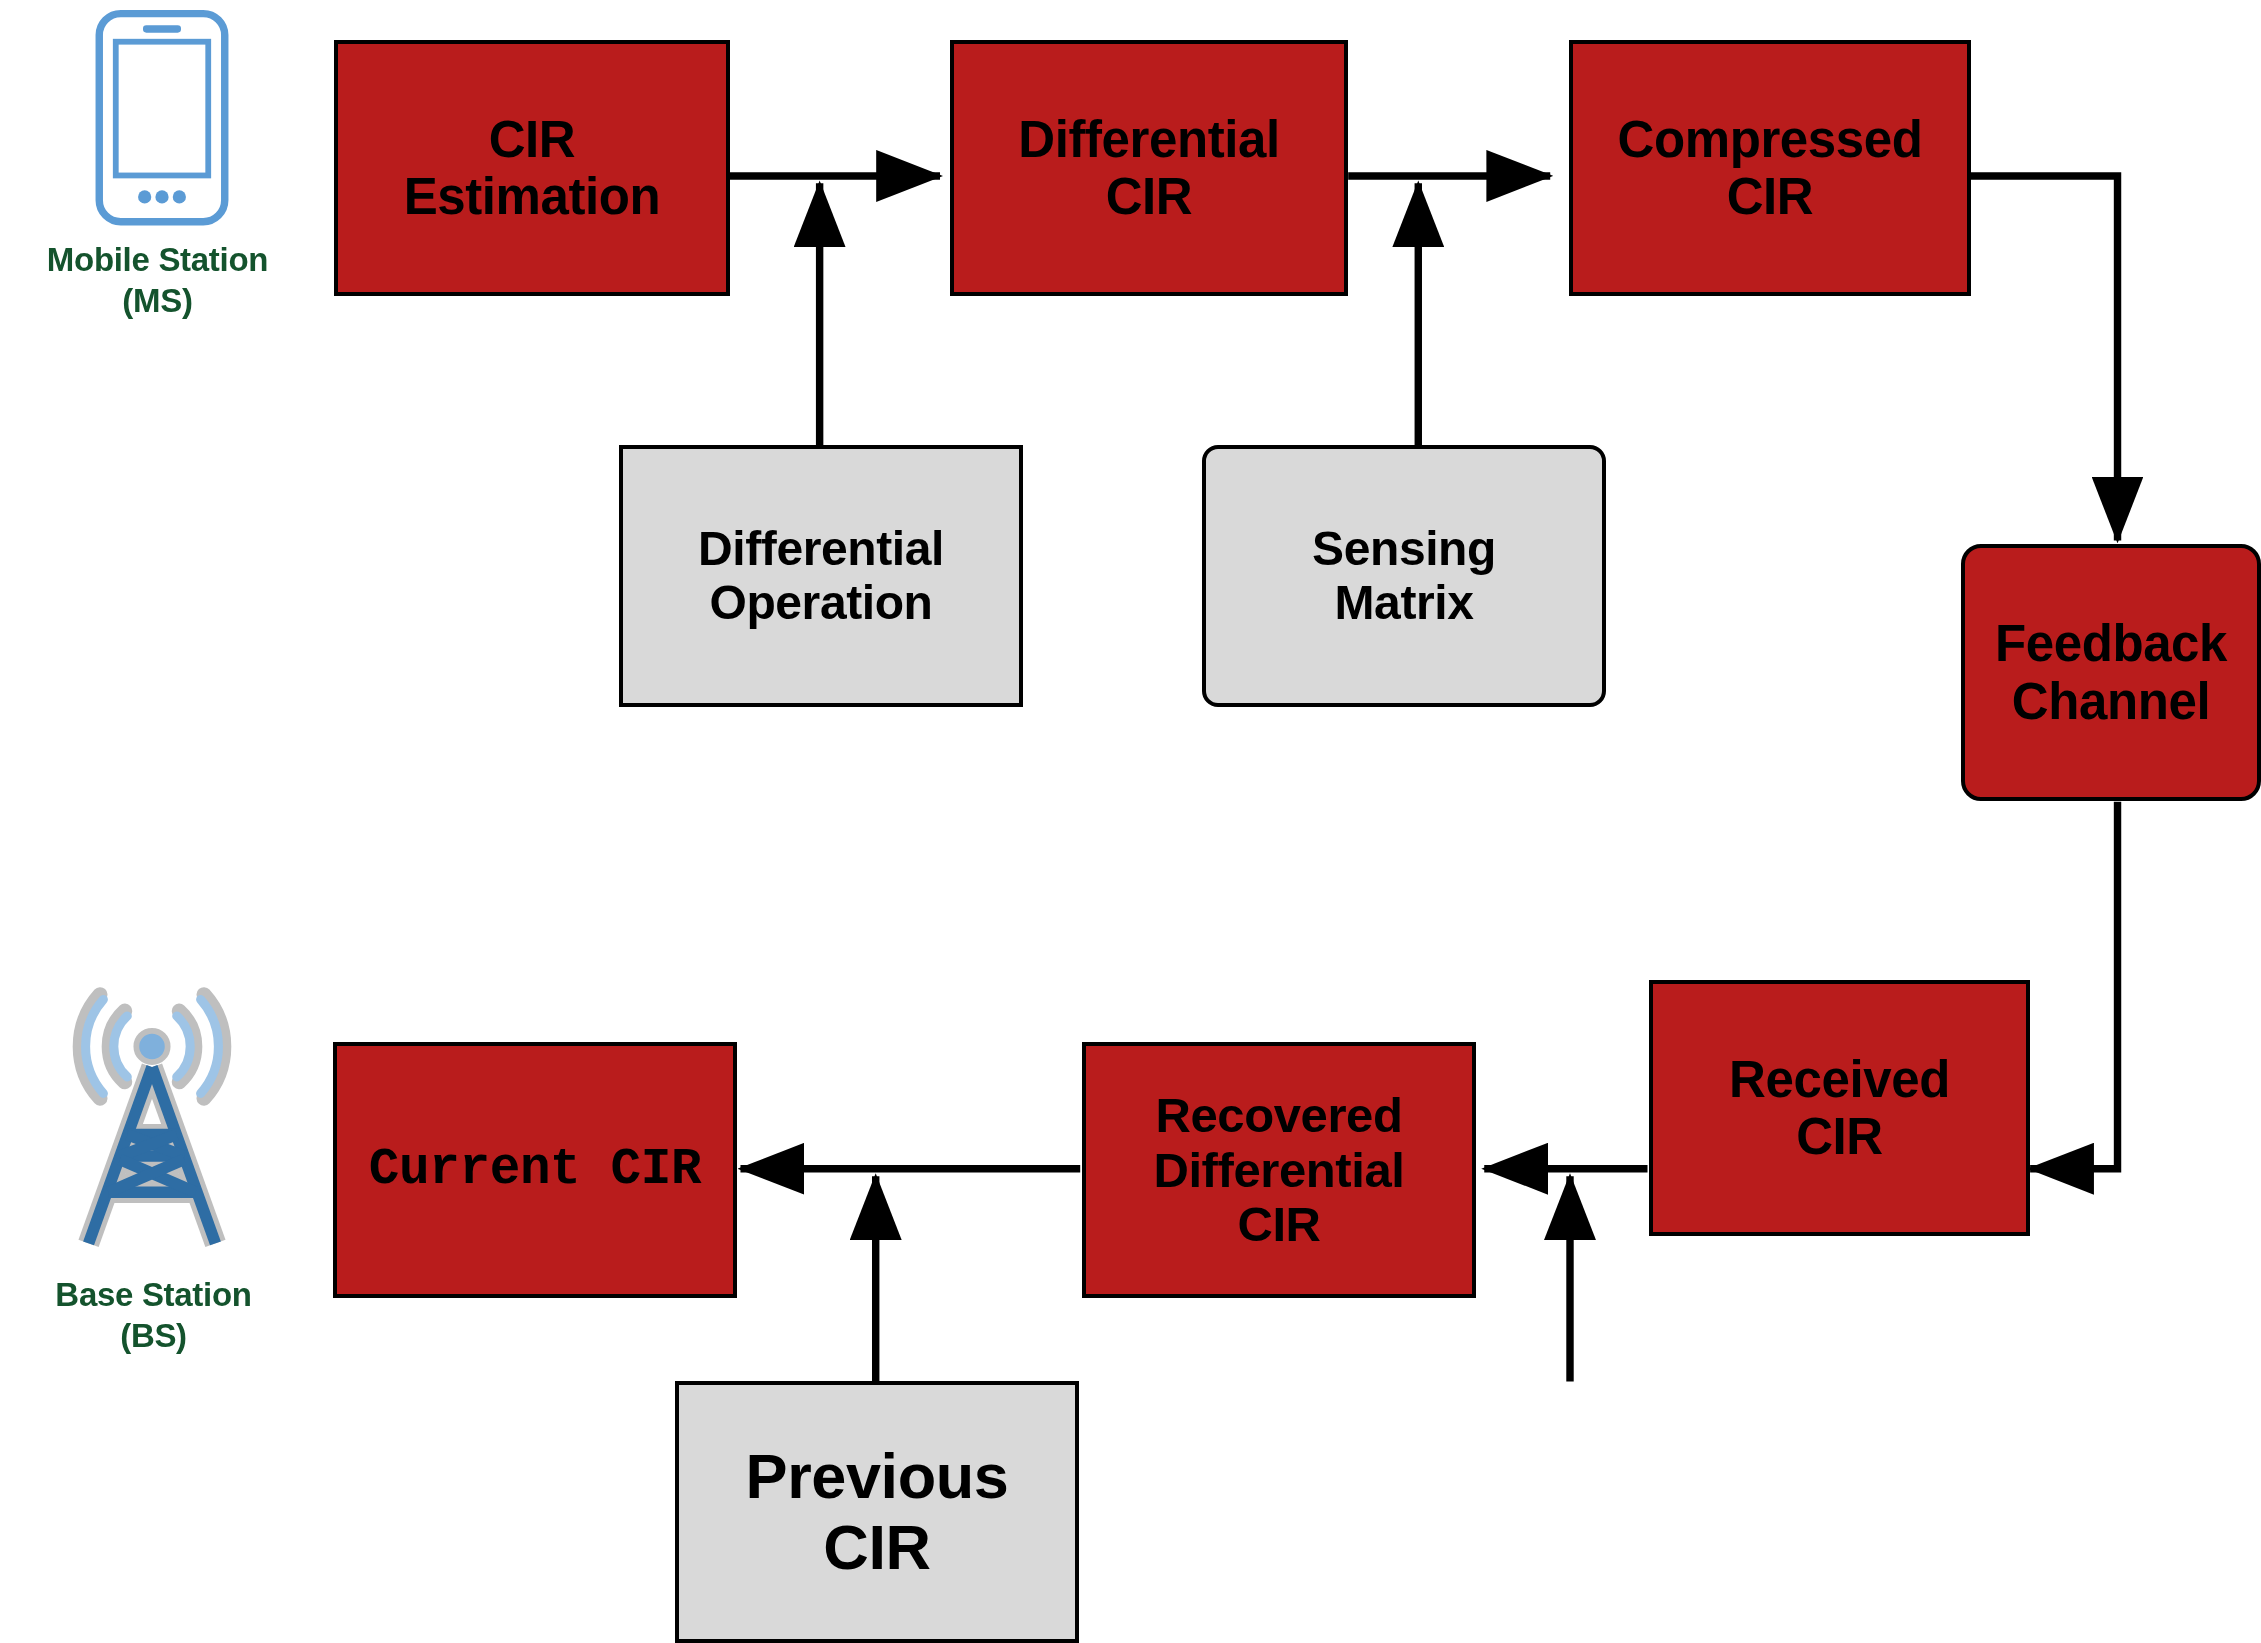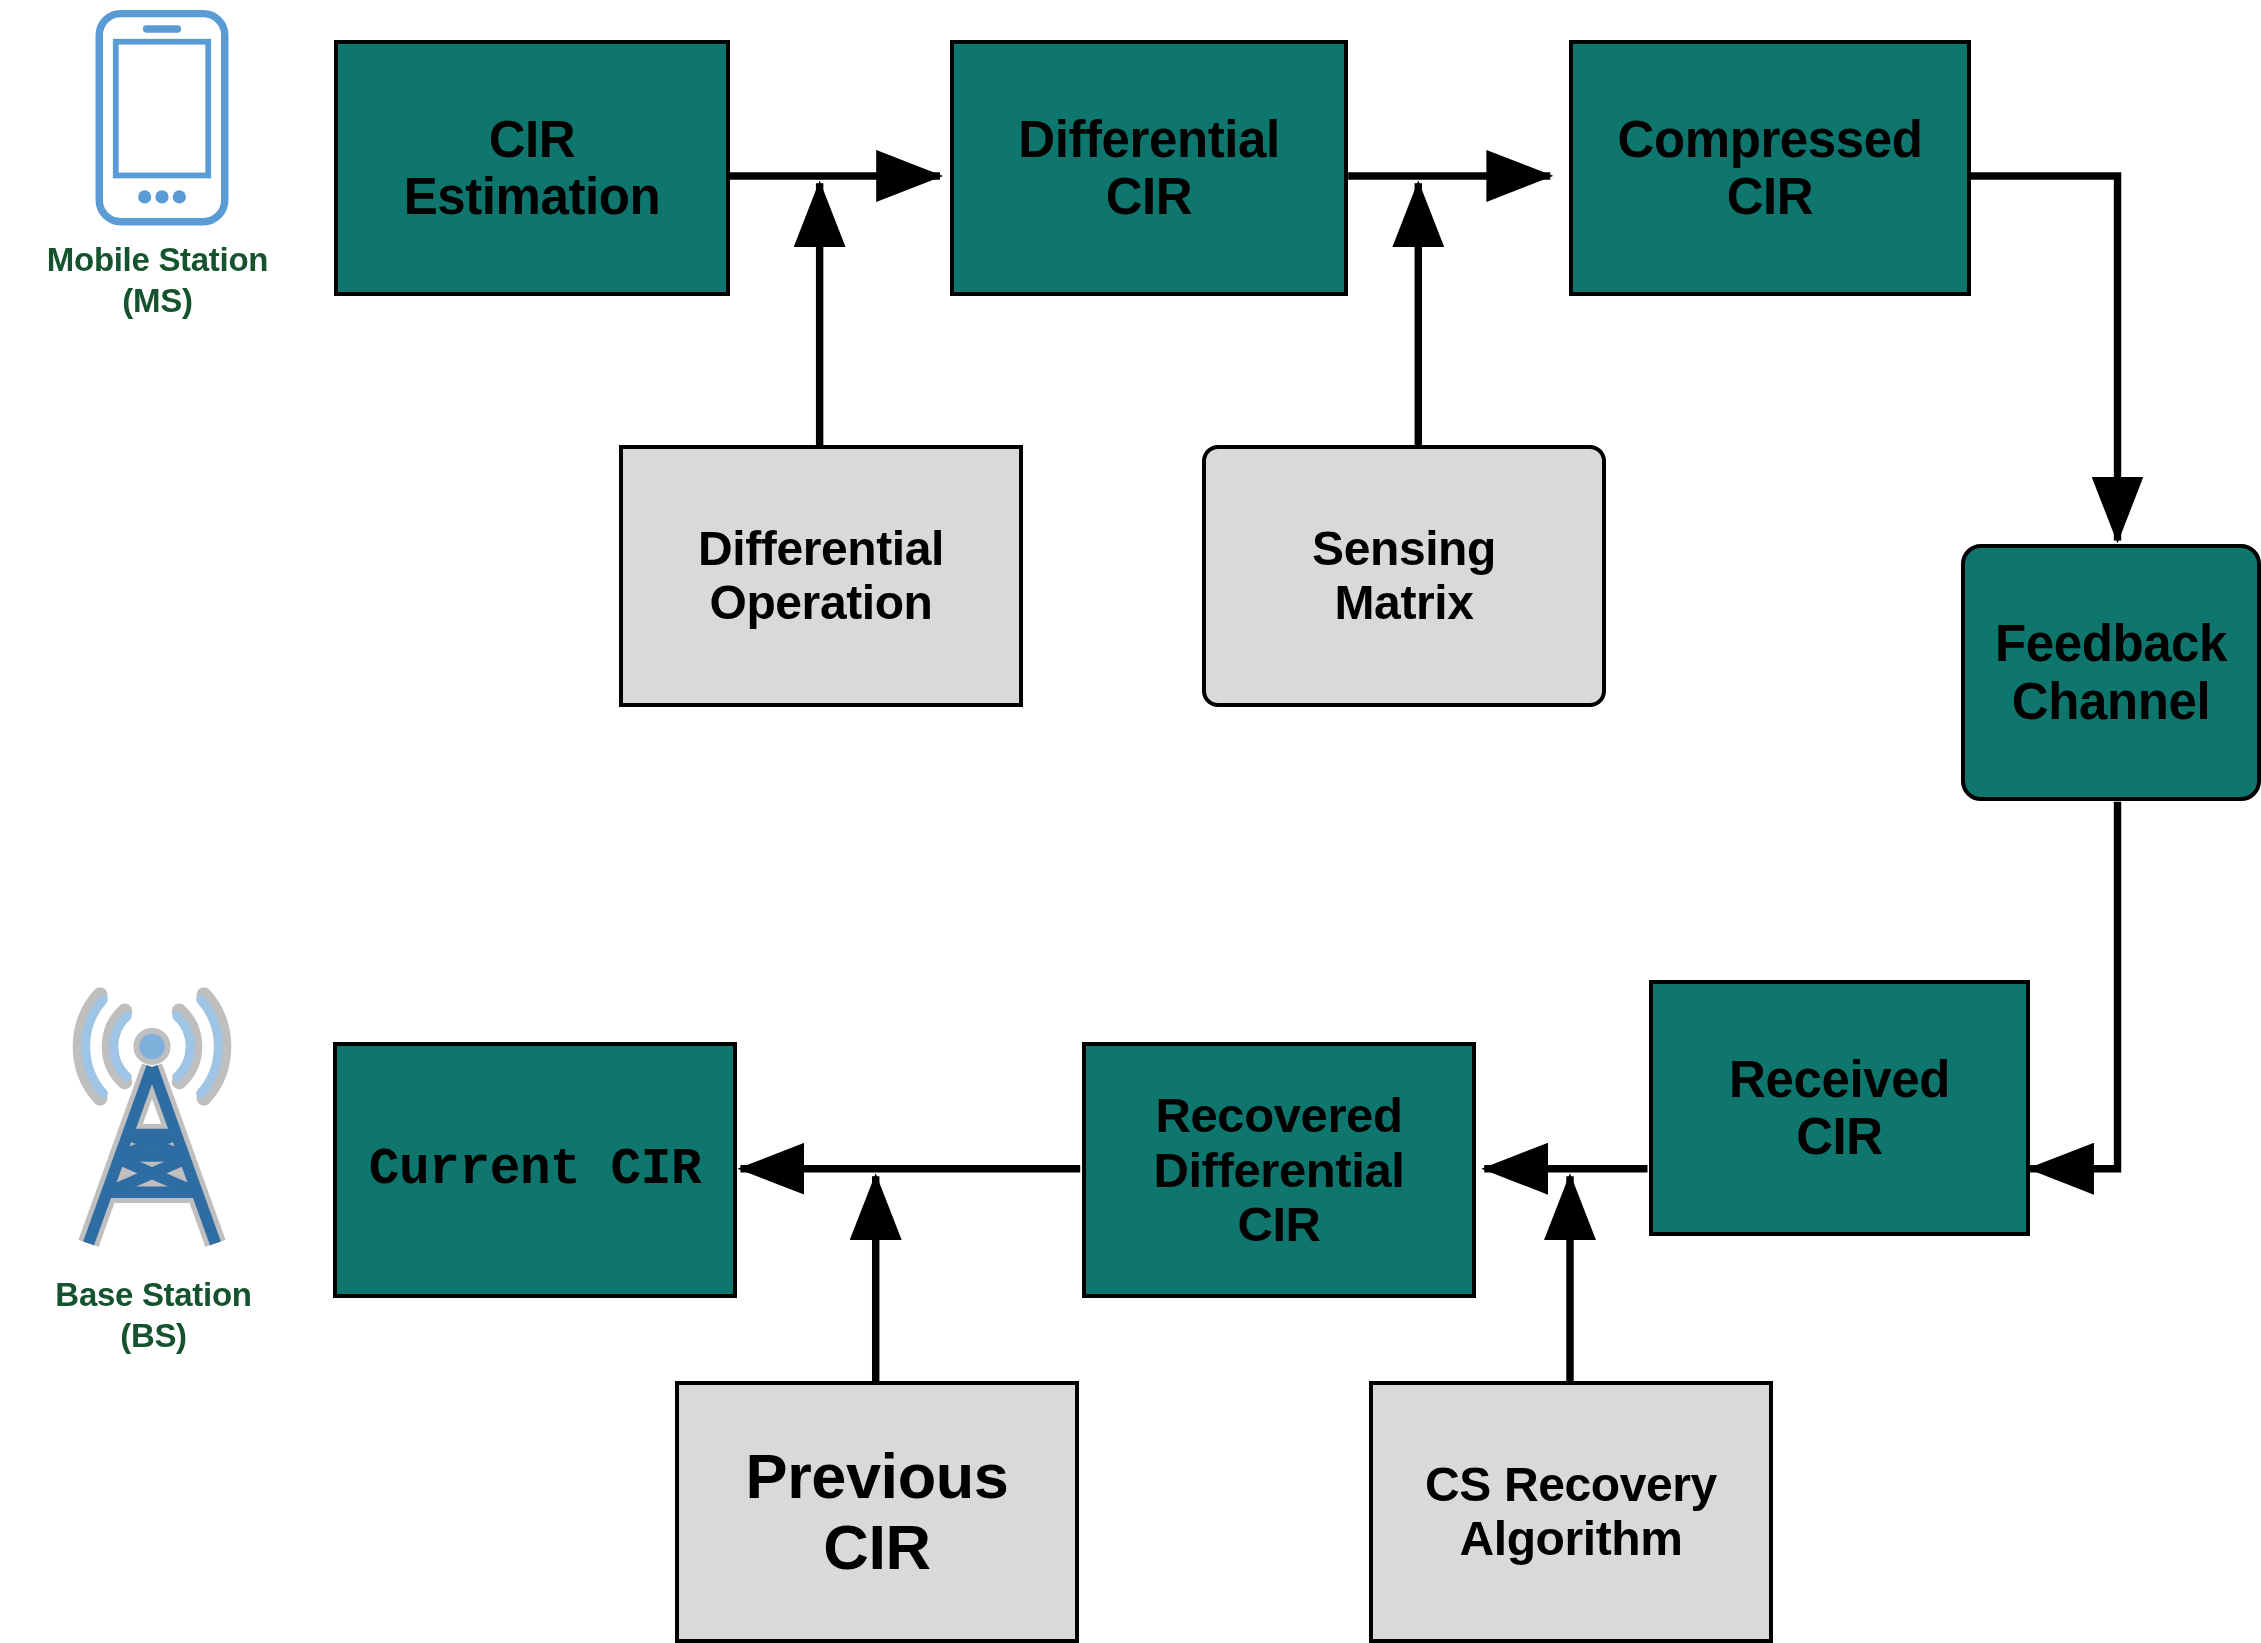--- a/index.html
+++ b/index.html
@@ -19,21 +19,21 @@
     position: absolute;
     left: 0;
     top: 0;
     width: 2261px;
     height: 1644px;
   }
   .node {
     position: absolute;
     box-sizing: border-box;
     border: 4.1px solid #000000;
-    background: #0f766e;
+    background: #b91c1c;
     display: flex;
     align-items: center;
     justify-content: center;
     text-align: center;
     font-weight: bold;
     color: #000000;
     line-height: 1.12;
     letter-spacing: -0.4px;
   }
   .node.shaded {
@@ -187,19 +187,15 @@
   </div>
 
   <div class="node" style="left:333px; top:1042px; width:404px; height:256px; font-size:51px;">
     <span class="label" style="white-space:pre-line;font-family:Liberation Mono, monospace;">Current CIR</span>
   </div>
 
   <div class="node shaded" style="left:675px; top:1381px; width:404px; height:262px; font-size:63px;">
     <span class="label" style="white-space:pre-line;">Previous CIR</span>
   </div>
 
-  <div class="node shaded" style="left:1369px; top:1381px; width:404px; height:262px; font-size:48px;">
-    <span class="label" style="white-space:pre-line;">CS Recovery
-Algorithm</span>
-  </div>
 
 </div>
 
 
 </body></html>

